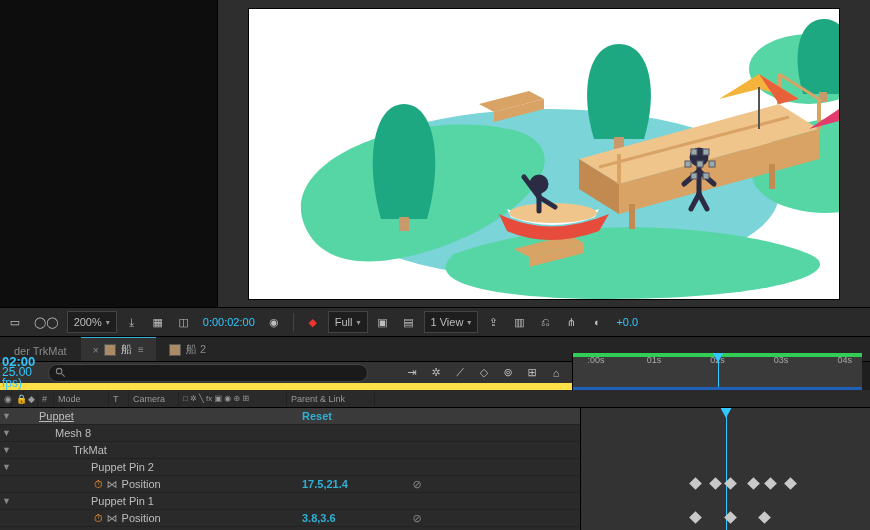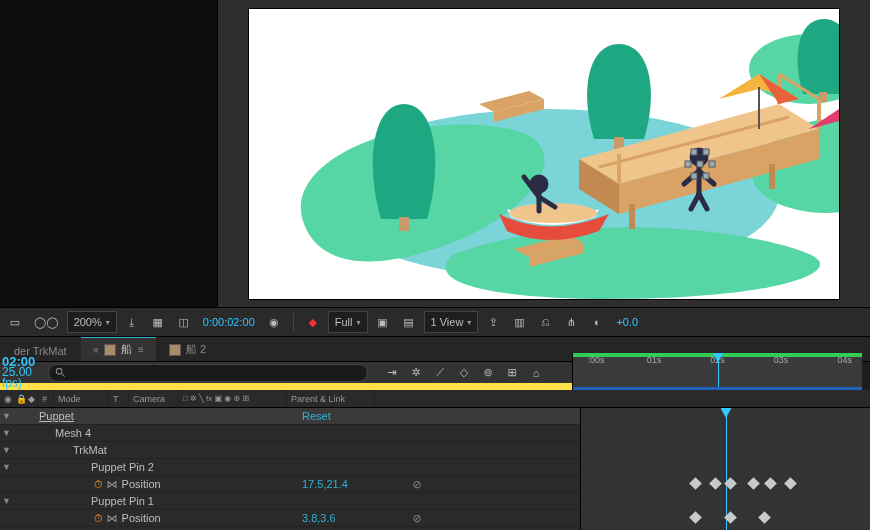--- a/index.html
+++ b/index.html
@@ -85,21 +85,20 @@
   .search svg { width:11px; height:11px; margin-right:4px; }
   .icon-row { margin-left:auto; display:flex; gap:4px; padding-right:6px; }
   .mini-icon {
     width:20px; height:20px; display:flex; align-items:center; justify-content:center;
     color:#bbb;
   }
   .ruler {
     width:290px; height:40px; background:var(--bg-panel4);
     display:flex; align-items:center; position:relative;
     border-left:1px solid #000;
-    margin-left:20px;
   }
   .ruler .lbl { position:absolute; top:2px; font-size:9px; color:#aaa; transform:translateX(-50%); }
   .ruler .work { position:absolute; left:0; right:0; bottom:0; height:6px; background:#1f61b9; }
   .playhead { position:absolute; top:0; bottom:0; width:1px; background:var(--blue-bright); }
   .playhead::before {
     content:""; position:absolute; top:0; left:-5px; width:11px; height:10px;
     background:var(--blue-bright); clip-path:polygon(0 0,100% 0,50% 100%);
   }
 
   
@@ -122,21 +121,21 @@
   .layers-right {
     flex:1; background:var(--bg-panel3); position:relative;
     border-left:1px solid #000;
   }
   .row {
     height:17px; display:flex; align-items:center; padding-left:2px;
     border-bottom:1px solid #222;
   }
   .row.sel { background:var(--bg-panel4); }
   .cell-name { flex:0 0 300px; display:flex; align-items:center; gap:4px; }
-  .cell-val  { width:100px; color:var(--blue); }
+  .cell-val  { width:100px; color:var(--blue);font-weight:bold; }
   .cell-par  { width:30px; color:#888; display:flex; justify-content:center; }
   .tw { display:inline-block; width:9px; text-align:center; color:#888; font-size:9px; }
   .clock { color:var(--clock); }
   .kf-graph { color:#999; }
   .indent1 { padding-left:24px;text-decoration:underline; }
   .indent2 { padding-left:40px; }
   .indent3 { padding-left:58px; }
   .indent4 { padding-left:76px; }
   .indent5 { padding-left:92px; }
 
@@ -349,21 +348,21 @@
       <div class="cell-name">
           <span class="tw">▼</span>
           <span class="indent1">Puppet</span>
         </div>
       <div class="cell-val">Reset</div>
     </div>
 
     <div class="row">
       <div class="cell-name">
           <span class="tw">▼</span>
-          <span class="indent2">Mesh 4</span>
+          <span class="indent2">Mesh 8</span>
         </div>
     </div>
 
     <div class="row">
       <div class="cell-name">
           <span class="tw">▼</span>
           <span class="indent3">TrkMat</span>
         </div>
     </div>
 

